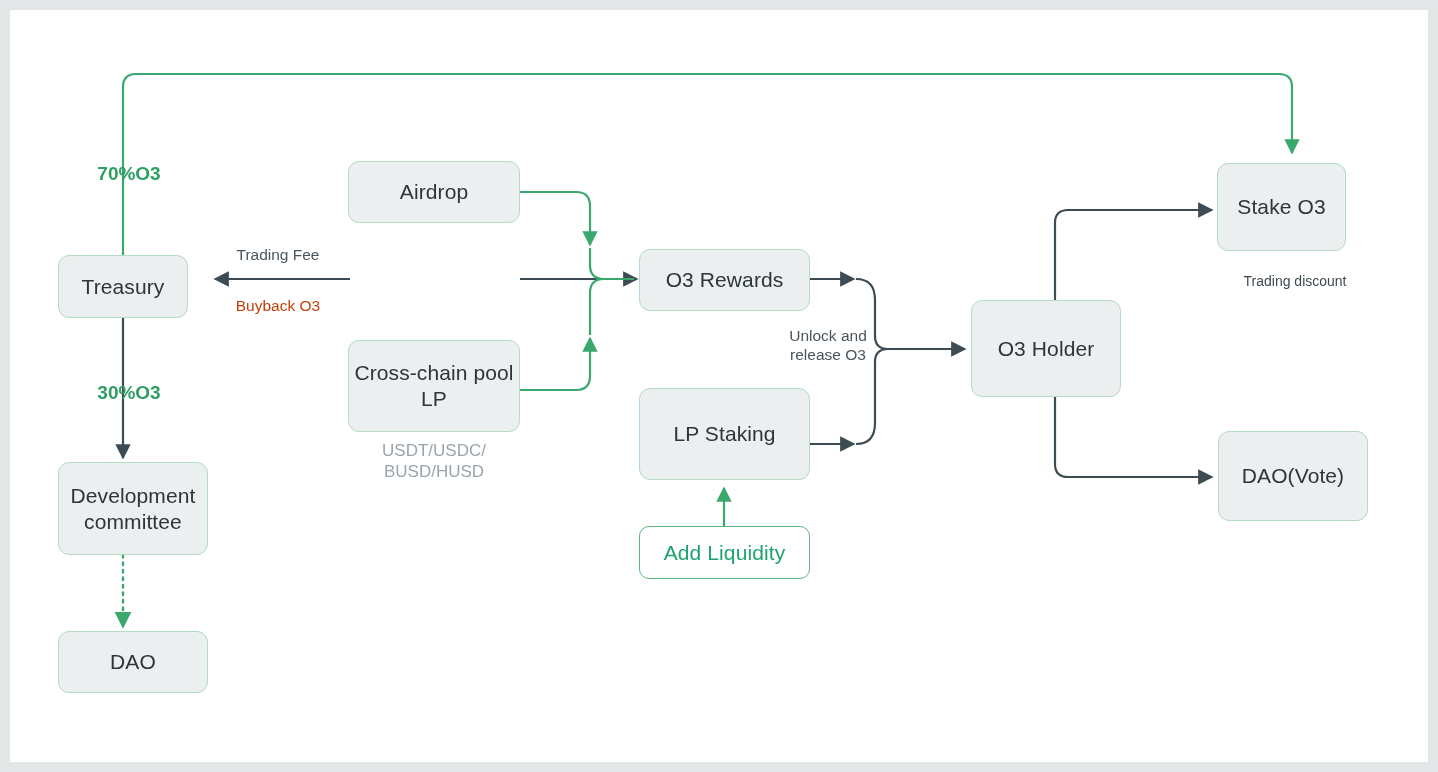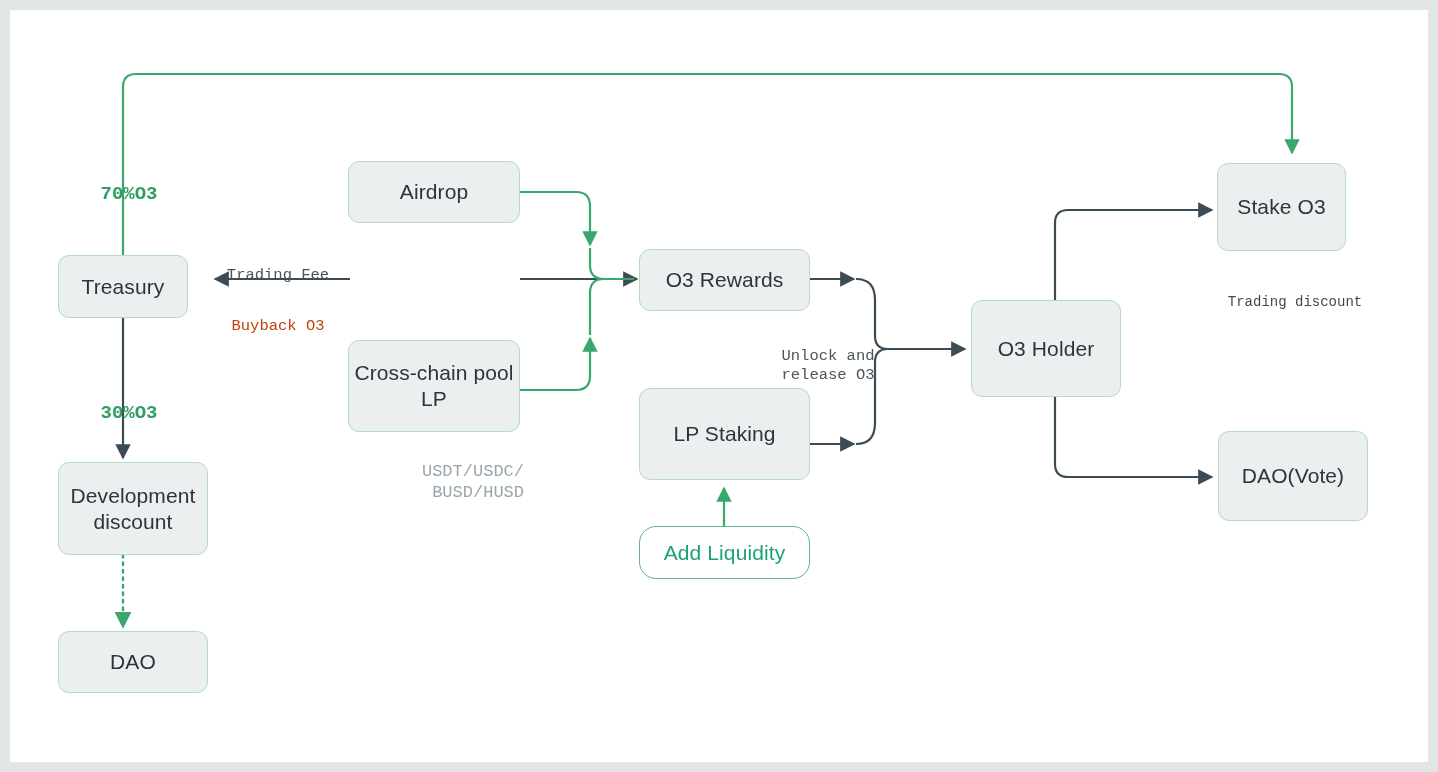--- a/index.html
+++ b/index.html
@@ -45,31 +45,30 @@
     font-size: 21px;
     line-height: 1.22;
     letter-spacing: 0.1px;
     font-family: "Liberation Sans", sans-serif;
     z-index: 5;
   }
   .node.accent {
     background: #ffffff;
     border-color: #5cb87e;
     color: #1da36f;
-    border-radius: 17px;
+    border-radius: 10px;
   }
   .edge-label {
     position: absolute;
     font-size: 15.5px;
     line-height: 1.25;
     text-align: center;
-    font-family: Liberation Mono, monospace;
+    font-family: Liberation Sans, sans-serif;
     z-index: 6;
     white-space: pre-line;
-    margin-top: 21px;
   }
   .edge-label.dark { color: #4a555b; }
   .edge-label.green { color: #c2410c; }
   .edge-label.bold-green {
     color: #2e9e62;
     font-weight: bold;
     font-size: 19px;
   }
   .edge-label.muted { color: #9aa5ab; font-size: 17px; }
   .edge-label.note { color: #3f4a50; font-size: 14px; }
@@ -115,21 +114,21 @@
       <path d="M 714 516 L 714 478" fill="none" stroke="#3aa76d" stroke-width="2.2" marker-end="url(#arrow-green)"></path>
 
       <path d="M 1045 290 L 1045 213 Q 1045 200 1058 200 L 1202 200" fill="none" stroke="#3d4c54" stroke-width="2.2" marker-end="url(#arrow-dark)"></path>
 
       <path d="M 1045 387 L 1045 454 Q 1045 467 1058 467 L 1202 467" fill="none" stroke="#3d4c54" stroke-width="2.2" marker-end="url(#arrow-dark)"></path>
     </svg>
 
     <div class="node" style="left:48px; top:245px; width:130px; height:63px;">Treasury</div>
 
     <div class="node" style="left:48px; top:452px; width:150px; height:93px;">Development
-discount</div>
+committee</div>
 
     <div class="node" style="left:48px; top:621px; width:150px; height:62px;">DAO</div>
 
     <div class="node" style="left:338px; top:151px; width:172px; height:62px;">Airdrop</div>
 
 
     <div class="node" style="left:338px; top:330px; width:172px; height:92px;">Cross-chain
 pool LP</div>
 
     <div class="node" style="left:629px; top:239px; width:171px; height:62px;">O3 Rewards</div>
@@ -145,21 +144,21 @@
     <div class="node" style="left:1208px; top:421px; width:150px; height:90px;">DAO(Vote)</div>
 
     <div class="edge-label bold-green" style="left:64px; top:152px; width:110px;">70%O3</div>
 
     <div class="edge-label bold-green" style="left:64px; top:371px; width:110px;">30%O3</div>
 
     <div class="edge-label dark" style="left:198px; top:235px; width:140px;">Trading Fee</div>
 
     <div class="edge-label green" style="left:198px; top:286px; width:140px;">Buyback O3</div>
 
-    <div class="edge-label muted" style="left:334px; top:430px; width:180px;text-align:right;">USDT/USDC/
+    <div class="edge-label muted" style="left:334px; top:430px; width:180px;">USDT/USDC/
 BUSD/HUSD</div>
 
     <div class="edge-label dark" style="left:752px; top:316px; width:132px;">Unlock and
 release O3</div>
 
     <div class="edge-label note" style="left:1190px; top:263px; width:190px;">Trading discount</div>
 
   </div>
 </div>
 

